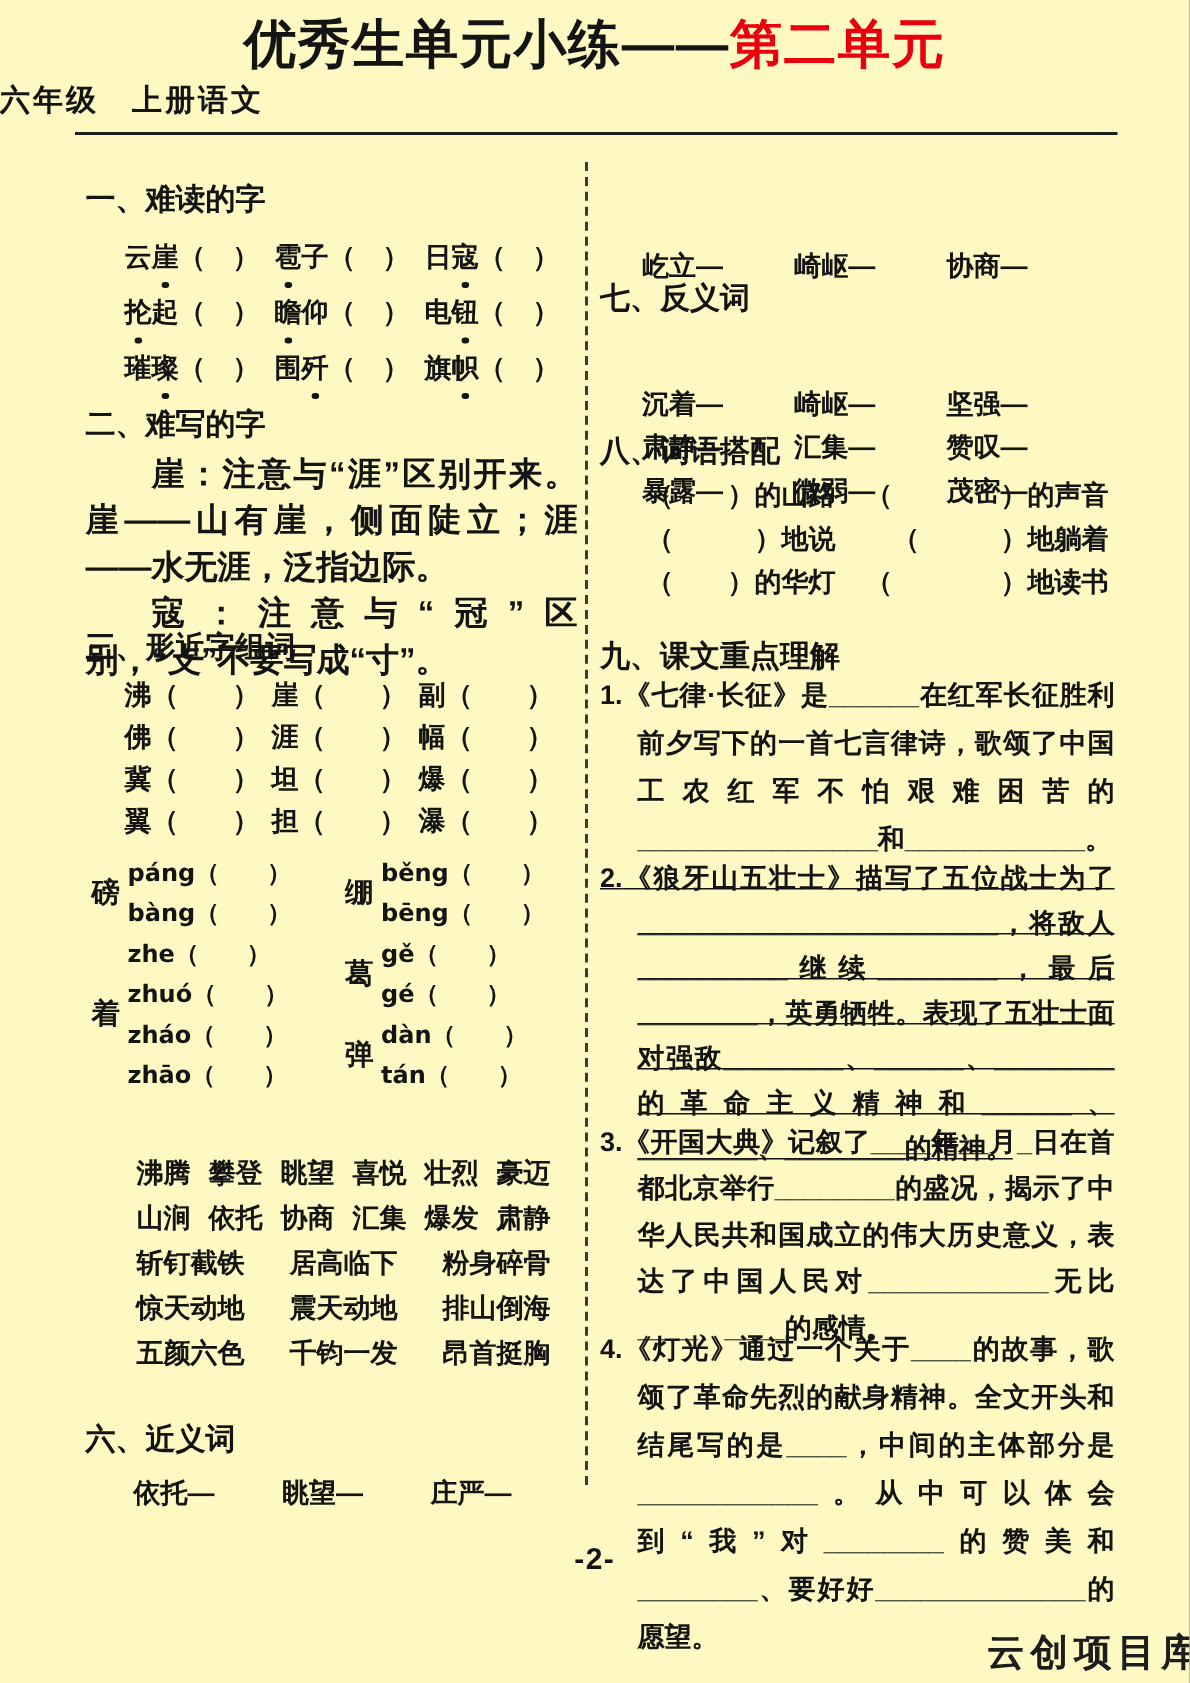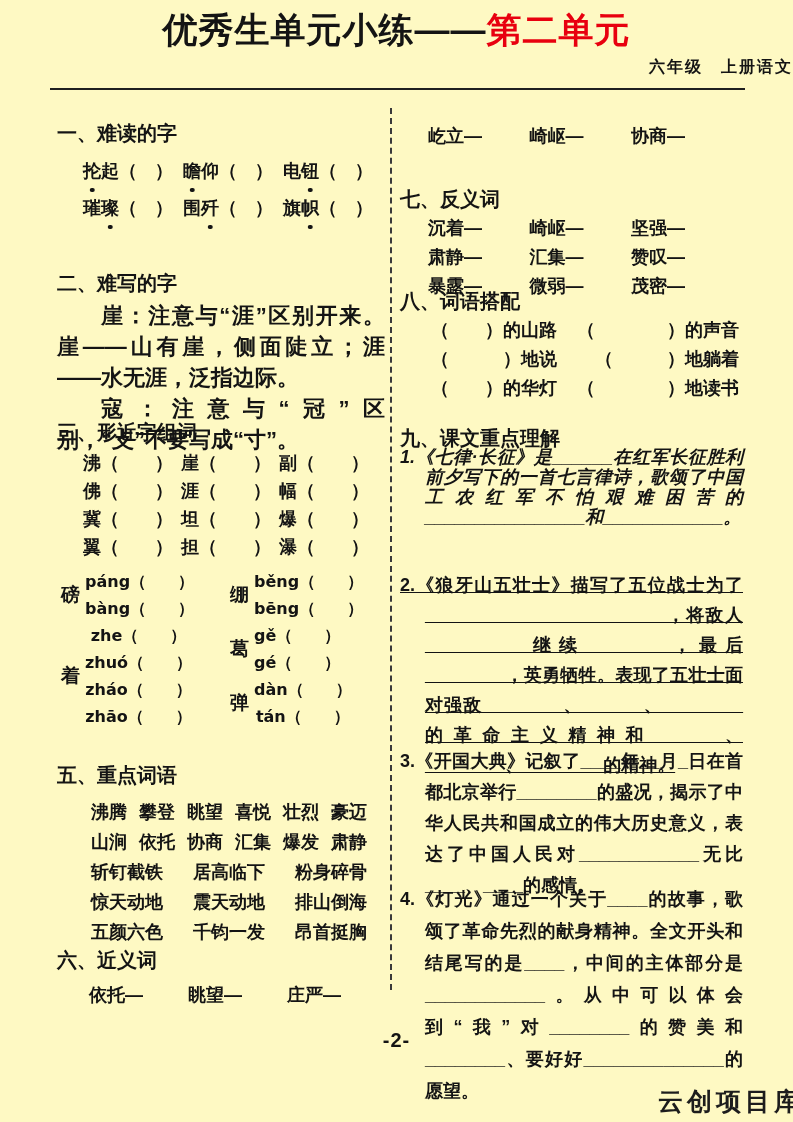--- a/index.html
+++ b/index.html
@@ -4,21 +4,21 @@
 <style>
   html,body { margin:0; padding:0; background:#888; }
   .page {
     position:relative; width:793px; height:1122px; margin:0 auto;
     background:#fef9c3; overflow:hidden; color:#141414;
     font-family:"Liberation Sans", sans-serif;
   }
   
   .title { text-align:center; padding-top:8px; font-size:35px; font-weight:bold; letter-spacing:1px; line-height:44px; }
   .title .red { color:#e8000f; }
-  .subtitle { text-align:right; font-size:16px; font-weight:bold; letter-spacing:2px; line-height:26px; margin-top:2px; }
+  .subtitle { text-align:left; font-size:20px; font-weight:bold; letter-spacing:2px; line-height:26px; margin-top:2px; }
   .rule { margin:8px 48px 0 50px; border-top:2.5px solid #1f1f1f; }
   .divider { position:absolute; left:390px; top:108px; height:882px; border-left:2.5px dashed #3a3a3a; }
 
   
   .col { position:absolute; top:108px; }
   .col-left  { left:57px;  width:328px; }
   .col-right { left:400px; width:345px; }
   .section { position:absolute; left:0; right:0; }
   .sec-head { font-size:20px; font-weight:bold; line-height:30px; white-space:nowrap; }
 
@@ -38,40 +38,40 @@
 
   
   .s3-rows { padding:2px 16px 0 26px; }
   .crow { display:flex; justify-content:space-between; line-height:28px; white-space:nowrap; }
 
   
   .s4-wrap { display:flex; gap:14px; padding:3px 0 0 4px; }
   .s4-col { width:158px; }
   .mgroup { display:flex; align-items:center; }
   .mchar { font-size:19px; font-weight:700; margin-right:5px; }
-  .mline { line-height:27px; font-size:16px; font-weight:600; font-family:"DejaVu Sans","Liberation Sans",sans-serif; white-space:nowrap;text-align:center; }
+  .mline { line-height:27px; font-size:16px; font-weight:600; font-family:"DejaVu Sans","Liberation Sans",sans-serif; white-space:nowrap; }
 
   
   .s5-rows { padding:7px 18px 0 34px; }
   .s5-row { display:flex; justify-content:space-between; line-height:30px; white-space:nowrap; }
 
   
   .prows-left  { padding:6px 44px 0 32px; }
-  .prows-right { padding:0 60px 0 28px; }
+  .prows-right { padding:0 60px 0 28px;margin-top:41px; }
   .prow { display:flex; justify-content:space-between; line-height:28px; white-space:nowrap; }
   .prow.tall { line-height:29px; }
 
   
   .s8-rows { padding:0 6px 0 31px; }
   .s8-row { display:flex; justify-content:space-between; line-height:29px; white-space:nowrap; }
 
   
   .q { position:absolute; left:0; right:2px; font-size:18px; font-weight:600;
        text-align:justify; text-indent:-25px; padding-left:25px; }
-  .q1 { line-height:20px;font-style:italic; } .q2 { line-height:30px;text-decoration:underline; } .q3 { line-height:31px; } .q4 { line-height:32px;margin-top:17px; }
+  .q1 { line-height:32px; } .q2 { line-height:30px;text-decoration:underline; } .q3 { line-height:31px; } .q4 { line-height:32px;margin-top:17px; }
   .qnum { font-weight:700; }
 
   
   .page-number { position:absolute; left:0; right:0; bottom:70px; text-align:center;
                  font-size:20px; font-weight:600; letter-spacing:1px; }
   .watermark { position:absolute; right:-10px; bottom:4px; font-size:25px; font-weight:bold;
                letter-spacing:4px; color:#1d1d1d; font-family:"DejaVu Sans",sans-serif; white-space:nowrap; }
 </style>
 </head>
 <body>
@@ -84,20 +84,25 @@
   <div class="subtitle">六年级　上册语文</div>
   <div class="rule"></div>
   <div class="divider"></div>
 
   <div class="col col-left">
 
     <div class="section" style="top:10px">
       <div class="sec-head">一、难读的字</div>
       <div class="s1-rows cn">
         <div class="wrow">
+          <span><span>云</span><span class="dotted">崖</span><span>（　）</span></span>
+          <span><span></span><span class="dotted">雹</span><span>子（　）</span></span>
+          <span><span>日</span><span class="dotted">寇</span><span>（　）</span></span>
+        </div>
+        <div class="wrow">
           <span><span></span><span class="dotted">抡</span><span>起（　）</span></span>
           <span><span></span><span class="dotted">瞻</span><span>仰（　）</span></span>
           <span><span>电</span><span class="dotted">钮</span><span>（　）</span></span>
         </div>
         <div class="wrow">
           <span><span>璀</span><span class="dotted">璨</span><span>（　）</span></span>
           <span><span>围</span><span class="dotted">歼</span><span>（　）</span></span>
           <span><span>旗</span><span class="dotted">帜</span><span>（　）</span></span>
         </div>
       </div>
@@ -177,21 +182,20 @@
             <span>
               <div class="mline">dàn（　　）</div>
               <div class="mline">tán（　　）</div>
             </span>
           </div>
         </div>
       </div>
     </div>
 
     <div class="section" style="top:652px">
-      <div class="sec-head">五、重点词语</div>
       <div class="s5-rows cn">
         <div class="s5-row">
           <span>沸腾</span>
           <span>攀登</span>
           <span>眺望</span>
           <span>喜悦</span>
           <span>壮烈</span>
           <span>豪迈</span>
         </div>
         <div class="s5-row">

